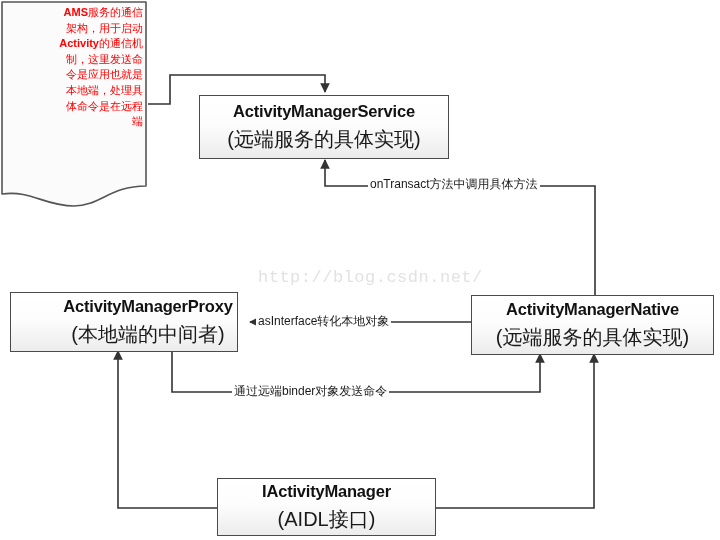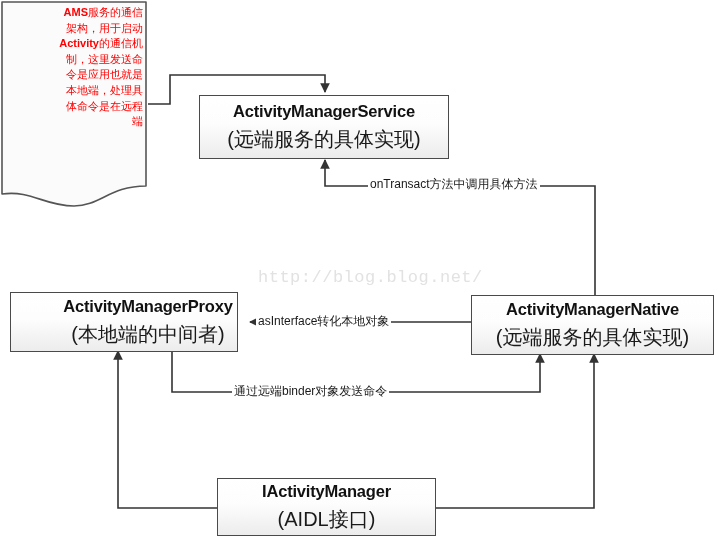--- a/index.html
+++ b/index.html
@@ -112,21 +112,21 @@
     <path d="M 218 508 L 118 508 L 118 351" marker-end="url(#arrow)"></path>
 
     <path d="M 436 508 L 594 508 L 594 354" marker-end="url(#arrow)"></path>
   </g>
 
   <path d="M 2 2 L 146 2 L 146 186
            C 110 186, 100 206, 74 206
            C 44 206, 32 190, 2 194 Z" fill="#fbfbfb" stroke="#555555" stroke-width="1.6" stroke-linejoin="round"></path>
 </svg>
 
-<div id="watermark">http://blog.blog.net/</div>
+<div id="watermark">http://blog.csdn.net/</div>
 
 <div id="note">
   <div class="note-text">
     <b>AMS</b><span>服务的通信</span><br>
     <span>架构，用于启动</span><br>
     <b>Activity</b><span>的通信机</span><br>
     <span>制，这里发送命</span><br>
     <span>令是应用也就是</span><br>
     <span>本地端，处理具</span><br>
     <span>体命令是在远程</span><br>

